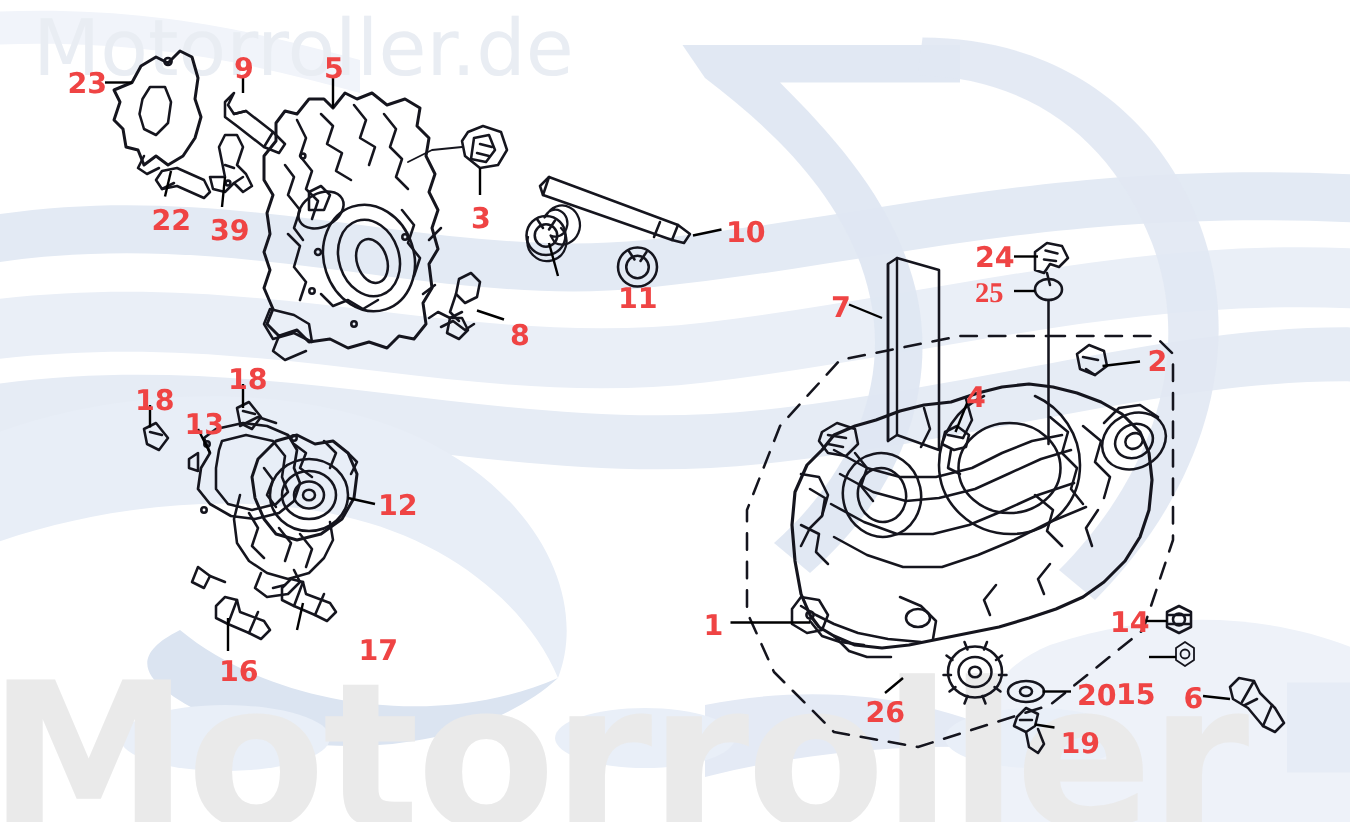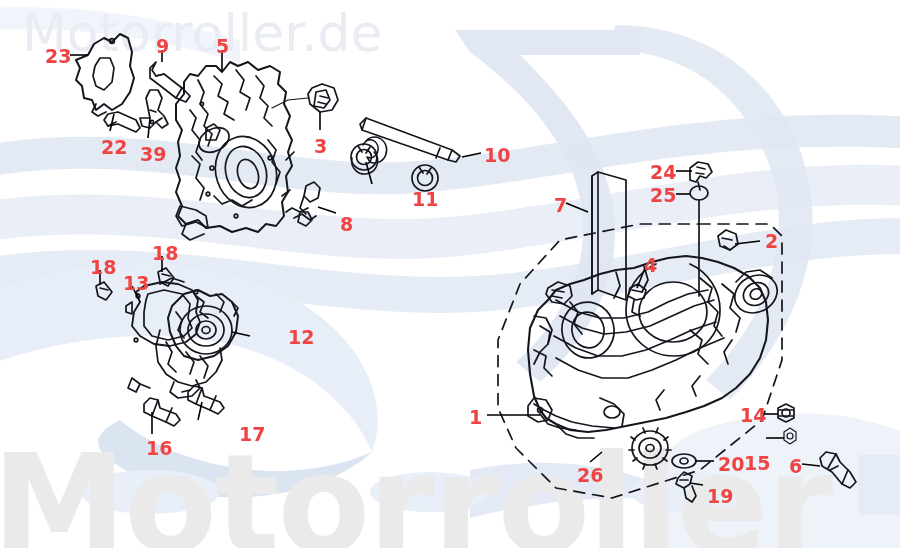--- a/index.html
+++ b/index.html
@@ -444,31 +444,31 @@
       <div class="lbl" style="left: 765px; top: 232px;">2</div>
       <div class="lbl" style="left: 314px; top: 137px;">3</div>
       <div class="lbl" style="left: 644px; top: 256px;">4</div>
       <div class="lbl" style="left: 216px; top: 37px;">5</div>
       <div class="lbl" style="left: 789px; top: 457px;">6</div>
       <div class="lbl" style="left: 554px; top: 196px;">7</div>
       <div class="lbl" style="left: 340px; top: 215px;">8</div>
       <div class="lbl" style="left: 156px; top: 37px;">9</div>
       <div class="lbl" style="left: 484px; top: 146px;">10</div>
       <div class="lbl" style="left: 370px; top: 190px; margin-left: 42px;">11</div>
-      <div class="lbl" style="left: 252px; top: 328px; margin-left: 36px;">12</div>
+      <div class="lbl" style="left: 252px; top: 328px;">12</div>
       <div class="lbl" style="left: 123px; top: 274px;">13</div>
       <div class="lbl" style="left: 740px; top: 406px;">14</div>
       <div class="lbl" style="left: 744px; top: 430px; margin-top: 24px;">15</div>
       <div class="lbl" style="left: 146px; top: 439px;">16</div>
       <div class="lbl" style="left: 192px; top: 425px; margin-left: 47px;">17</div>
       <div class="lbl" style="left: 90px; top: 258px;">18</div>
       <div class="lbl" style="left: 152px; top: 244px;">18</div>
       <div class="lbl" style="left: 707px; top: 487px;">19</div>
       <div class="lbl" style="left: 718px; top: 455px;">20</div>
       <div class="lbl" style="left: 140px; top: 145px;">39</div>
       <div class="lbl" style="left: 101px; top: 138px;">22</div>
       <div class="lbl" style="left: 45px; top: 47px;">23</div>
       <div class="lbl" style="left: 650px; top: 163px;">24</div>
-      <div class="lbl" style="left: 650px; top: 186px;">25</div>
+      <div class="lbl" style="left: 650px; top: 186px; font-family: Liberation Serif, serif;">25</div>
       <div class="lbl" style="left: 577px; top: 466px;">26</div>
     </div>
 
 </div>
 
 </body></html>

